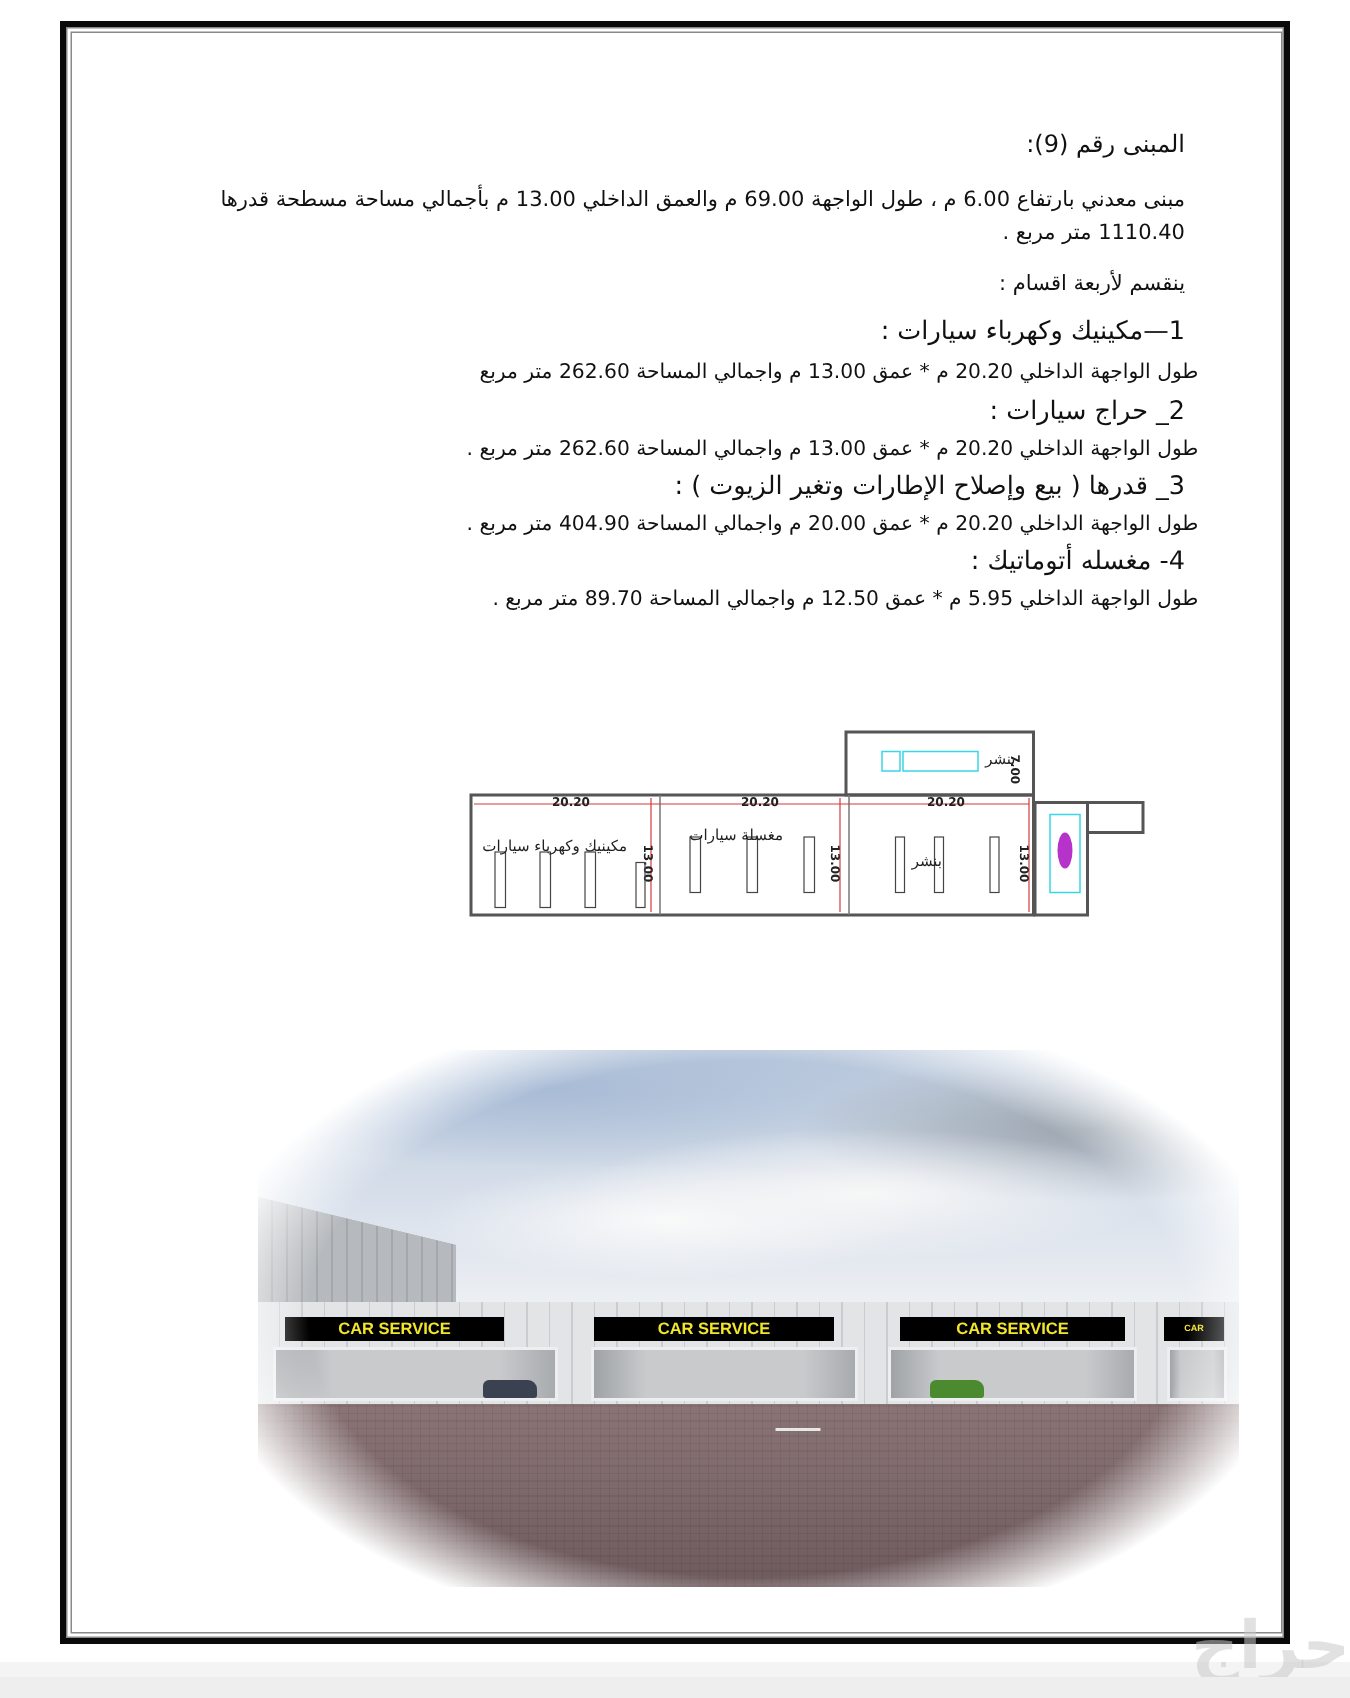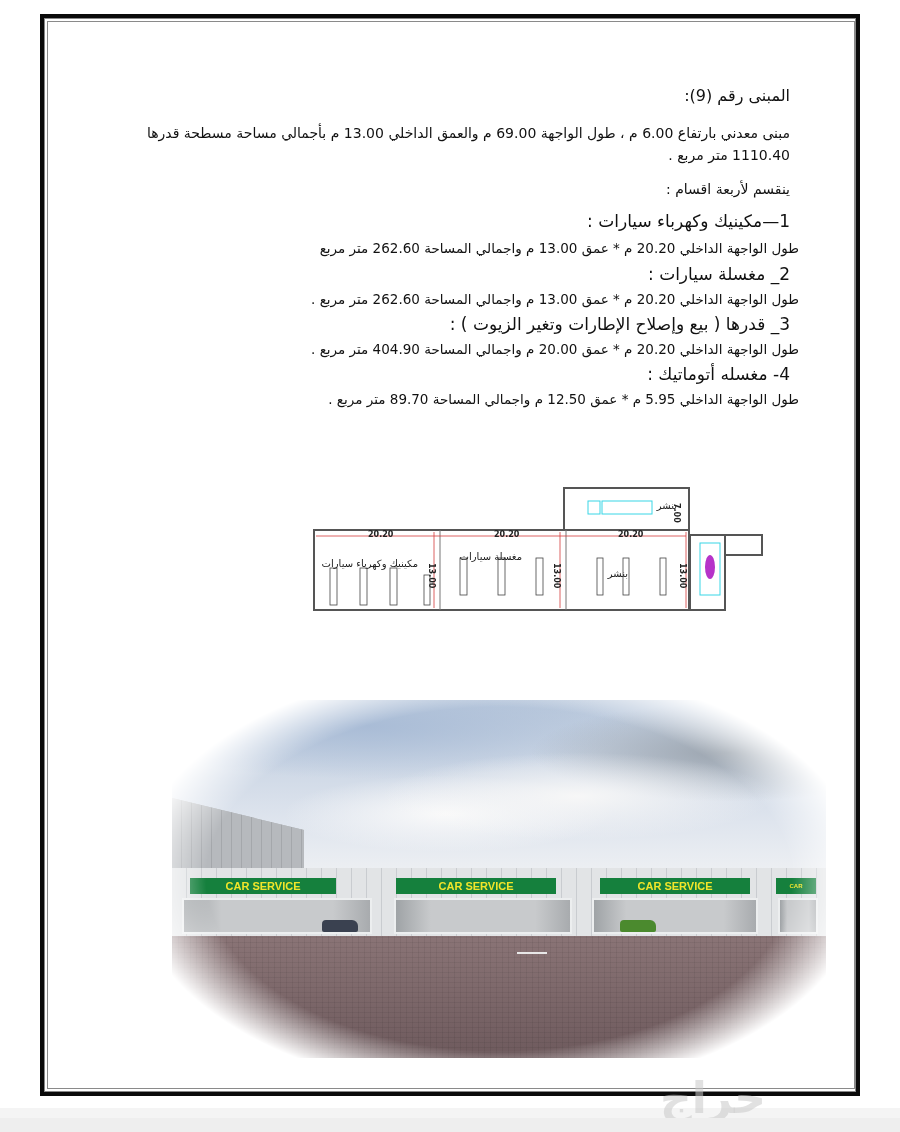--- a/index.html
+++ b/index.html
@@ -23,45 +23,45 @@
     background: radial-gradient(ellipse 30% 25% at 62% 55%, #f7f7f7 0%, rgba(247,247,247,0) 100%),
                 radial-gradient(ellipse 25% 22% at 42% 65%, #fafafa 0%, rgba(250,250,250,0) 100%),
                 radial-gradient(ellipse 30% 28% at 85% 30%, #9aa3ad 0%, rgba(154,163,173,0) 100%),
                 radial-gradient(ellipse 40% 30% at 30% 15%, #a9bcd6 0%, rgba(169,188,214,0) 100%),
                 linear-gradient(#b9c8dc, #dfe5ee 70%, #eef0f3); }
   .tower { position:absolute; left:0; top:98px; width:132px; height:80px;
     background: repeating-linear-gradient(90deg, #b6b9bd 0 9px, #a4a7ab 9px 10px), #b0b3b7;
     clip-path: polygon(0 0, 100% 40%, 100% 100%, 0 100%); }
   .facade { position:absolute; left:0; top:168px; width:100%; height:68px;
     background: repeating-linear-gradient(90deg, #e2e4e6 0 14px, #c9ccd0 14px 15px), #dfe1e3; }
-  .sign { position:absolute; top:178px; height:16px; background:#15803d; color:#f2e52a; font-weight:bold; font-family:"Liberation Sans", sans-serif; font-size:11px; text-align:center; line-height:16px; }
+  .sign { position:absolute; top:178px; height:16px; background:#000000; color:#f2e52a; font-weight:bold; font-family:"Liberation Sans", sans-serif; font-size:11px; text-align:center; line-height:16px; }
   .bay { position:absolute; top:198px; height:36px; background: linear-gradient(90deg, #9fa3a6, #c8cacc 20%, #c8cacc 80%, #a8abae); border:2px solid #eceeef; box-sizing:border-box; }
   .car { position:absolute; height:12px; border-radius:4px 6px 2px 2px; }
   .ground { position:absolute; left:0; top:236px; width:100%; height:122px;
     background: repeating-linear-gradient(0deg, rgba(0,0,0,.06) 0 1px, transparent 1px 5px),
                 repeating-linear-gradient(90deg, rgba(0,0,0,.06) 0 1px, transparent 1px 6px),
                 linear-gradient(#8a7476, #6e5a5d); }
   .arrow { position:absolute; left:345px; top:252px; width:30px; height:2px; background:#e8e8e8; }
-  .watermark { position:absolute; left:660px; top:1072px; width:240px; height:50px; color:rgba(200,200,200,.55); font-size:44px; text-align:left; direction:rtl; font-weight:bold; }
+  .watermark { position:absolute; left:660px; top:1072px; width:240px; height:50px; color:rgba(200,200,200,.55); font-size:44px; text-align:right; direction:rtl; font-weight:bold; }
   .bottom-bar { position:absolute; left:0; top:1118px; width:900px; height:14px; background:#eeeeee; }
 </style>
 </head>
 <body>
 
 <div class="sheet"></div>
 <div class="frame-outer"></div>
 <div class="frame-inner"></div>
 
 <div class="text h-title">المبنى رقم (9):</div>
 <div class="text para">مبنى معدني بارتفاع 6.00 م ، طول الواجهة 69.00 م والعمق الداخلي 13.00 م بأجمالي مساحة مسطحة قدرها 1110.40 متر مربع .</div>
 <div class="text divide">ينقسم لأربعة اقسام :</div>
 
 <div class="text sec-title" style="top:211px">1—مكينيك وكهرباء سيارات :</div>
 <div class="text sec-line" style="top:240px">طول الواجهة الداخلي  20.20 م * عمق 13.00 م واجمالي المساحة 262.60 متر مربع</div>
-<div class="text sec-title" style="top:264px">2_ مغسلة سيارات :</div>
+<div class="text sec-title" style="top:264px">2_ حراج سيارات :</div>
 <div class="text sec-line" style="top:291px">طول الواجهة الداخلي  20.20 م * عمق 13.00 م واجمالي المساحة 262.60 متر مربع .</div>
 <div class="text sec-title" style="top:314px">3_ قدرها ( بيع وإصلاح الإطارات وتغير الزيوت ) :</div>
 <div class="text sec-line" style="top:341px">طول الواجهة الداخلي  20.20 م * عمق 20.00 م واجمالي المساحة 404.90 متر مربع .</div>
 <div class="text sec-title" style="top:364px">4- مغسله أتوماتيك :</div>
 <div class="text sec-line" style="top:391px">طول الواجهة الداخلي  5.95 م * عمق 12.50 م واجمالي المساحة 89.70 متر مربع .</div>
 
 <svg class="plan" viewBox="0 0 470 135" width="470" height="135">
   <g fill="none" stroke="#555" stroke-width="2">
     <rect x="4" y="45" width="375" height="80"></rect>
     <rect x="254" y="3" width="125" height="42"></rect>

